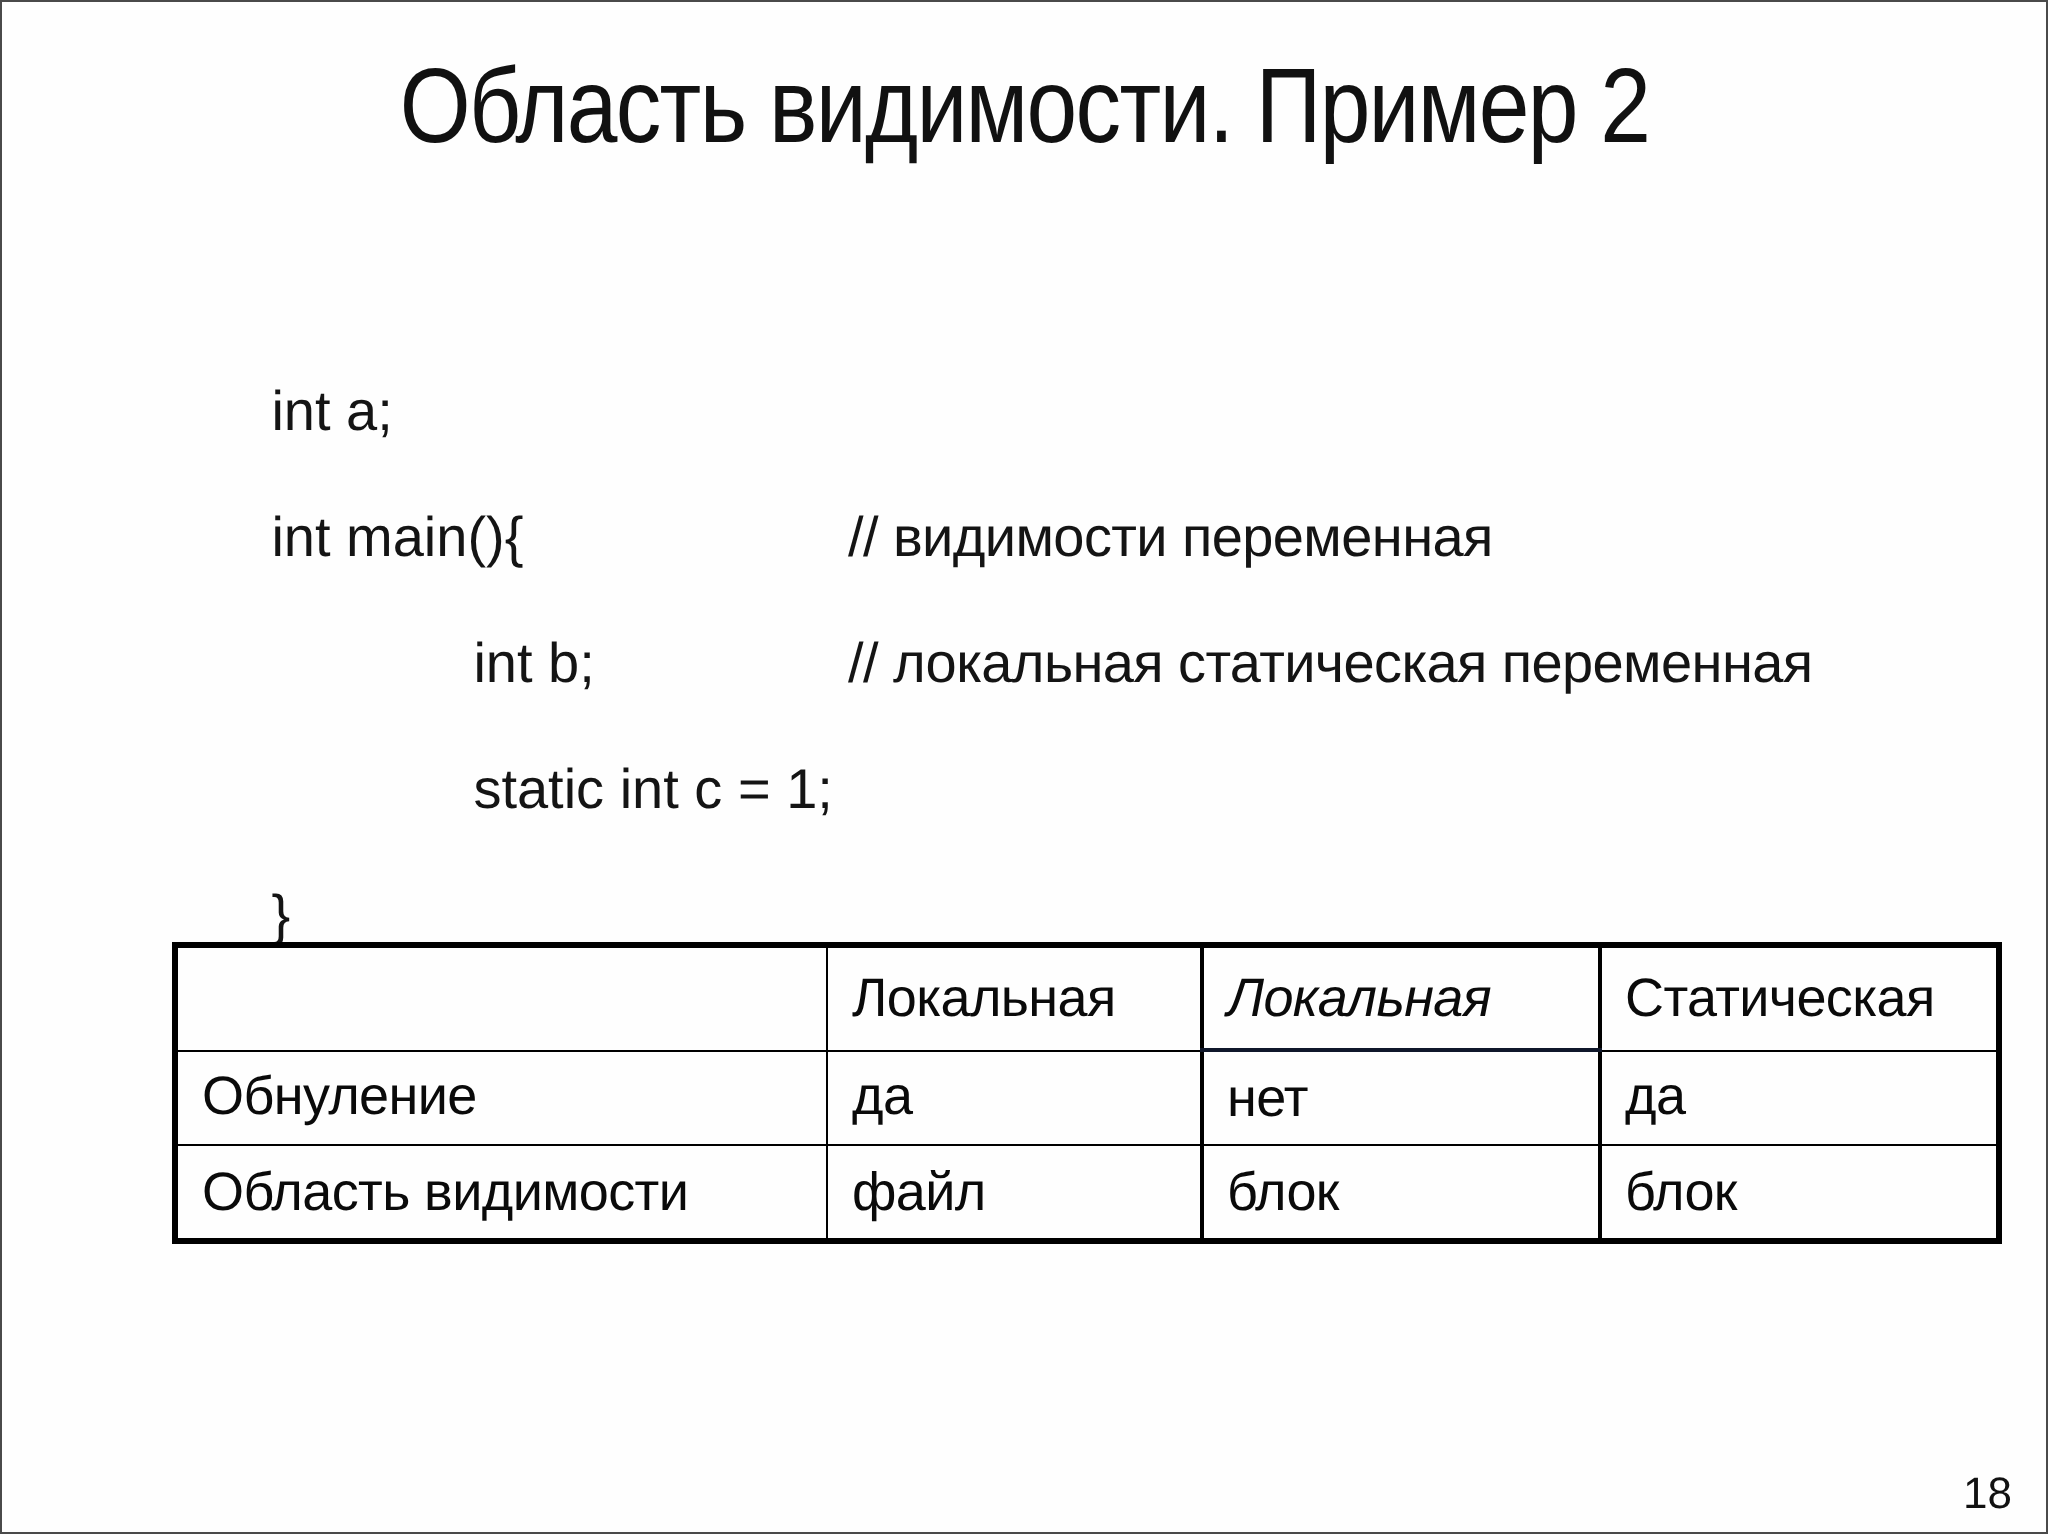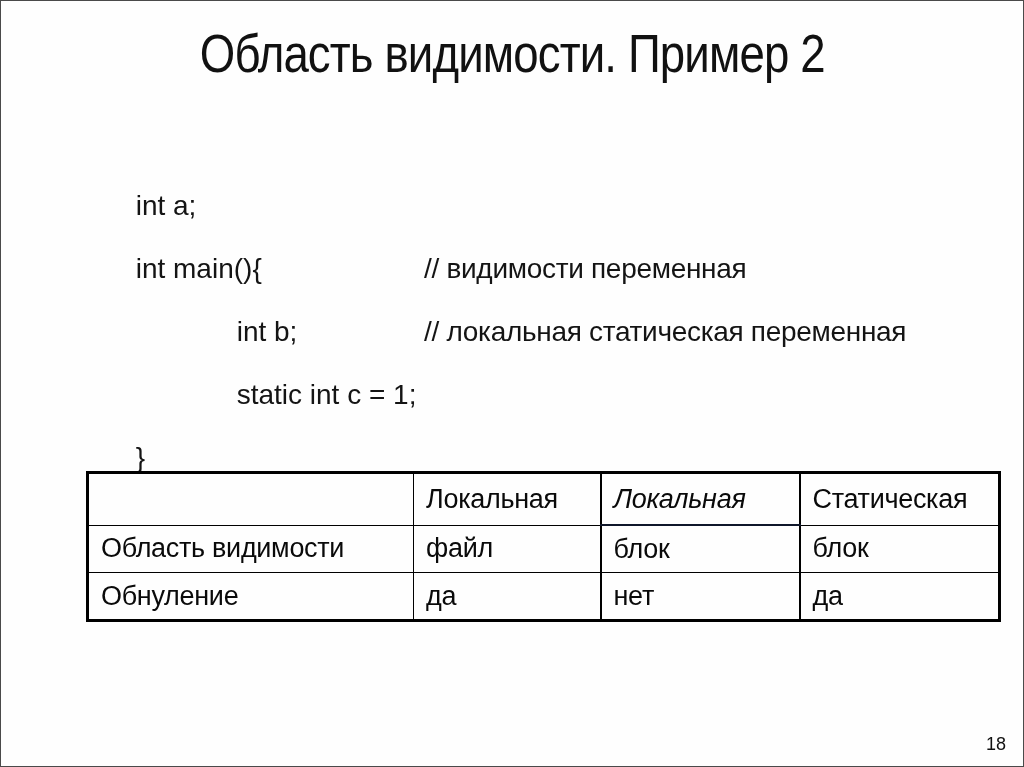--- a/index.html
+++ b/index.html
@@ -92,21 +92,21 @@
   .scope-table .hl {
     border-left: 2px solid #000;
     border-right: 2px solid #000;
   }
   .scope-table thead .hl { border-bottom: 2px solid #0f172a; font-style: italic; }
   
   .page-num {
     position: absolute;
     top: 733px;
     right: 17px;
-    font-size: 18px;
+    font-size: 22px;
     color: #111;
   }
 </style>
 </head>
 <body>
 
 <div class="slide">
 
   <div class="title-wrap">
     <span class="title-text">Область видимости. Пример 2</span>
@@ -142,29 +142,29 @@
     <thead>
       <tr>
         <th></th>
         <th>Локальная</th>
         <th class="hl">Локальная</th>
         <th>Статическая</th>
       </tr>
     </thead>
     <tbody>
       <tr>
+        <td>Обнуление</td>
+        <td>да</td>
+        <td class="hl">нет</td>
+        <td>да</td>
+      </tr>
+      <tr>
         <td>Область видимости</td>
         <td>файл</td>
         <td class="hl">блок</td>
         <td>блок</td>
-      </tr>
-      <tr>
-        <td>Обнуление</td>
-        <td>да</td>
-        <td class="hl">нет</td>
-        <td>да</td>
       </tr>
     </tbody>
   </table>
 
   <div class="page-num">18</div>
 
 </div>
 
 </body></html>

